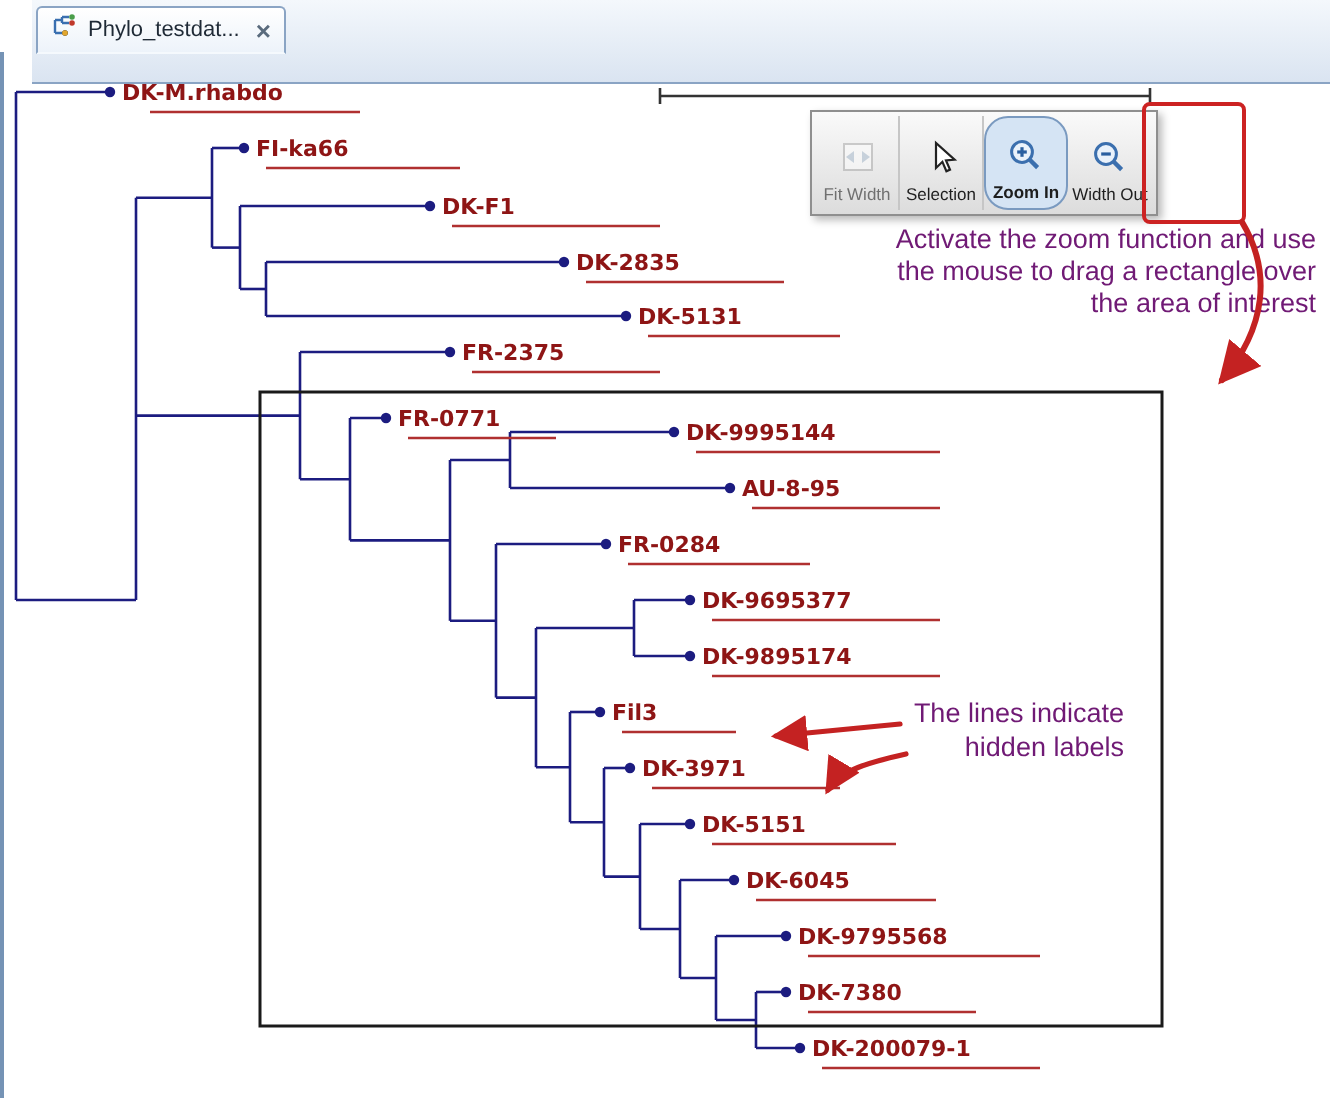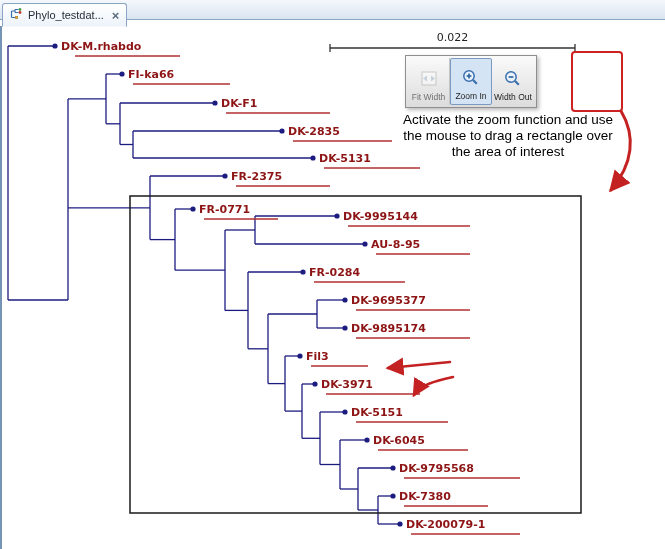--- a/index.html
+++ b/index.html
@@ -1,20 +1,20 @@
 <!DOCTYPE html>
 <html><head>
 <meta charset="utf-8">
 <style>
   html,body{margin:0;padding:0;background:#ffffff;}
   .screen{position:relative;width:665px;height:549px;background:#ffffff;
           font-family:"Liberation Sans",sans-serif;overflow:hidden;}
 
   
-  .tabbar{position:absolute;left:0;top:0;right:0;height:20px;
+  .tabbar{position:absolute;left:16px;top:0;right:0;height:42px;
           background:linear-gradient(#f4f8fc,#dae4f1);
           border-bottom:1px solid #8aa4c4;box-sizing:border-box;z-index:6;}
   .tab{position:absolute;left:2px;top:3px;height:24px;box-sizing:border-box;
        display:flex;align-items:center;gap:5px;padding:0 7px;
        background:linear-gradient(#ffffff,#edf3fa);
        border:1px solid #8aa4c4;border-bottom:1px solid #f5f9fd;
        border-radius:3px 3px 0 0;font-size:11px;color:#1f2a36;cursor:default;}
   .tab-title{white-space:nowrap;}
   .tab-close{color:#5a6b7d;font-size:13px;font-weight:bold;margin-left:3px;
              line-height:1;cursor:pointer;}
@@ -29,25 +29,25 @@
            background:linear-gradient(#fafafa,#dcdcdc);border:1px solid #8f8f8f;
            box-shadow:2px 2px 4px rgba(0,0,0,.28);z-index:2;}
   .tb-btn{width:42px;height:47px;box-sizing:border-box;display:flex;
           flex-direction:column;align-items:center;justify-content:flex-end;
           gap:1px;padding:3px 0;border-right:1px solid #c6c6c6;
           font-size:8.5px;color:#1e1e1e;cursor:pointer;}
   .tb-btn:last-child{border-right:none;}
   .tb-btn .tb-icon{height:24px;display:flex;align-items:center;justify-content:center;}
   .tb-btn.disabled .tb-icon{opacity:.45;}
   .tb-btn.disabled{color:#707070;}
-  .tb-btn.active{background:#d5e4f4;border:1px solid #7a9ac0;border-radius:2px;}
+  .tb-btn.active{background:#d5e4f4;border:1px solid #7a9ac0;border-radius:12px;font-weight:bold;}
   .tb-label{white-space:nowrap;}
 
   
-  .note{position:absolute;z-index:3;color:#000000;text-align:center;
+  .note{position:absolute;z-index:3;color:#701a75;text-align:right;
         font-size:13.5px;white-space:pre-line;}
   .zoom-note{left:358px;top:112px;width:300px;line-height:16px;}
   .hidden-note{left:422px;top:348px;width:140px;line-height:17px;}
   .red-box{position:absolute;left:571px;top:51px;width:52px;height:61px;
            border:2px solid #cc2222;border-radius:4px;box-sizing:border-box;z-index:4;}
   .overlay{position:absolute;left:0;top:0;z-index:5;pointer-events:none;}
 </style>
 </head>
 <body>
 
@@ -194,20 +194,28 @@
       <div class="tb-btn disabled">
         <span class="tb-icon">
           <svg width="22" height="20" viewBox="0 0 22 20">
             <rect x="4" y="3" width="14" height="13" fill="#ffffff" stroke="#9a9a9a"></rect>
             <path d="M5 9.5 L9 6.5 V12.5 Z" fill="#9ab0c6"></path>
             <path d="M17 9.5 L13 6.5 V12.5 Z" fill="#9ab0c6"></path>
           </svg>
         </span>
         <span class="tb-label">Fit Width</span>
       </div>
+      <div class="tb-btn">
+        <span class="tb-icon">
+          <svg width="22" height="20" viewBox="0 0 22 20">
+            <path d="M8 2.5 L8 15 L11.2 11.9 L13.2 16.6 L15 15.8 L13 11.2 L17.3 10.8 Z" fill="#ffffff" stroke="#222222" stroke-width="1.1"></path>
+          </svg>
+        </span>
+        <span class="tb-label">Selection</span>
+      </div>
       <div class="tb-btn active">
         <span class="tb-icon">
           <svg width="22" height="20" viewBox="0 0 22 20">
             <circle cx="9" cy="8" r="5.2" fill="#eaf2fb" stroke="#3b6fae" stroke-width="1.5"></circle>
             <line x1="9" y1="5.6" x2="9" y2="10.4" stroke="#2a5fa0" stroke-width="1.6"></line>
             <line x1="6.6" y1="8" x2="11.4" y2="8" stroke="#2a5fa0" stroke-width="1.6"></line>
             <line x1="13" y1="12" x2="16.8" y2="15.8" stroke="#3b6fae" stroke-width="2.2"></line>
           </svg>
         </span>
         <span class="tb-label">Zoom In</span>
@@ -220,20 +228,22 @@
             <line x1="13" y1="12" x2="16.8" y2="15.8" stroke="#3b6fae" stroke-width="2.2"></line>
           </svg>
         </span>
         <span class="tb-label">Width Out</span>
       </div>
     </div>
 
   <div class="note zoom-note">Activate the zoom function and use
 the mouse to drag a rectangle over
 the area of interest</div>
+  <div class="note hidden-note">The lines indicate
+hidden labels</div>
 
   <div class="red-box"></div>
 
   <svg class="overlay" width="665" height="549">
     <defs>
       <marker id="ah" markerWidth="8" markerHeight="8" refX="6" refY="3.5" orient="auto">
         <path d="M0 0 L7 3.5 L0 7 Z" fill="#c42222"></path>
       </marker>
     </defs>
     <path d="M 621 111 C 636 136 633 164 611 190" stroke="#c42222" stroke-width="3" fill="none" stroke-linecap="round" marker-end="url(#ah)"></path>

